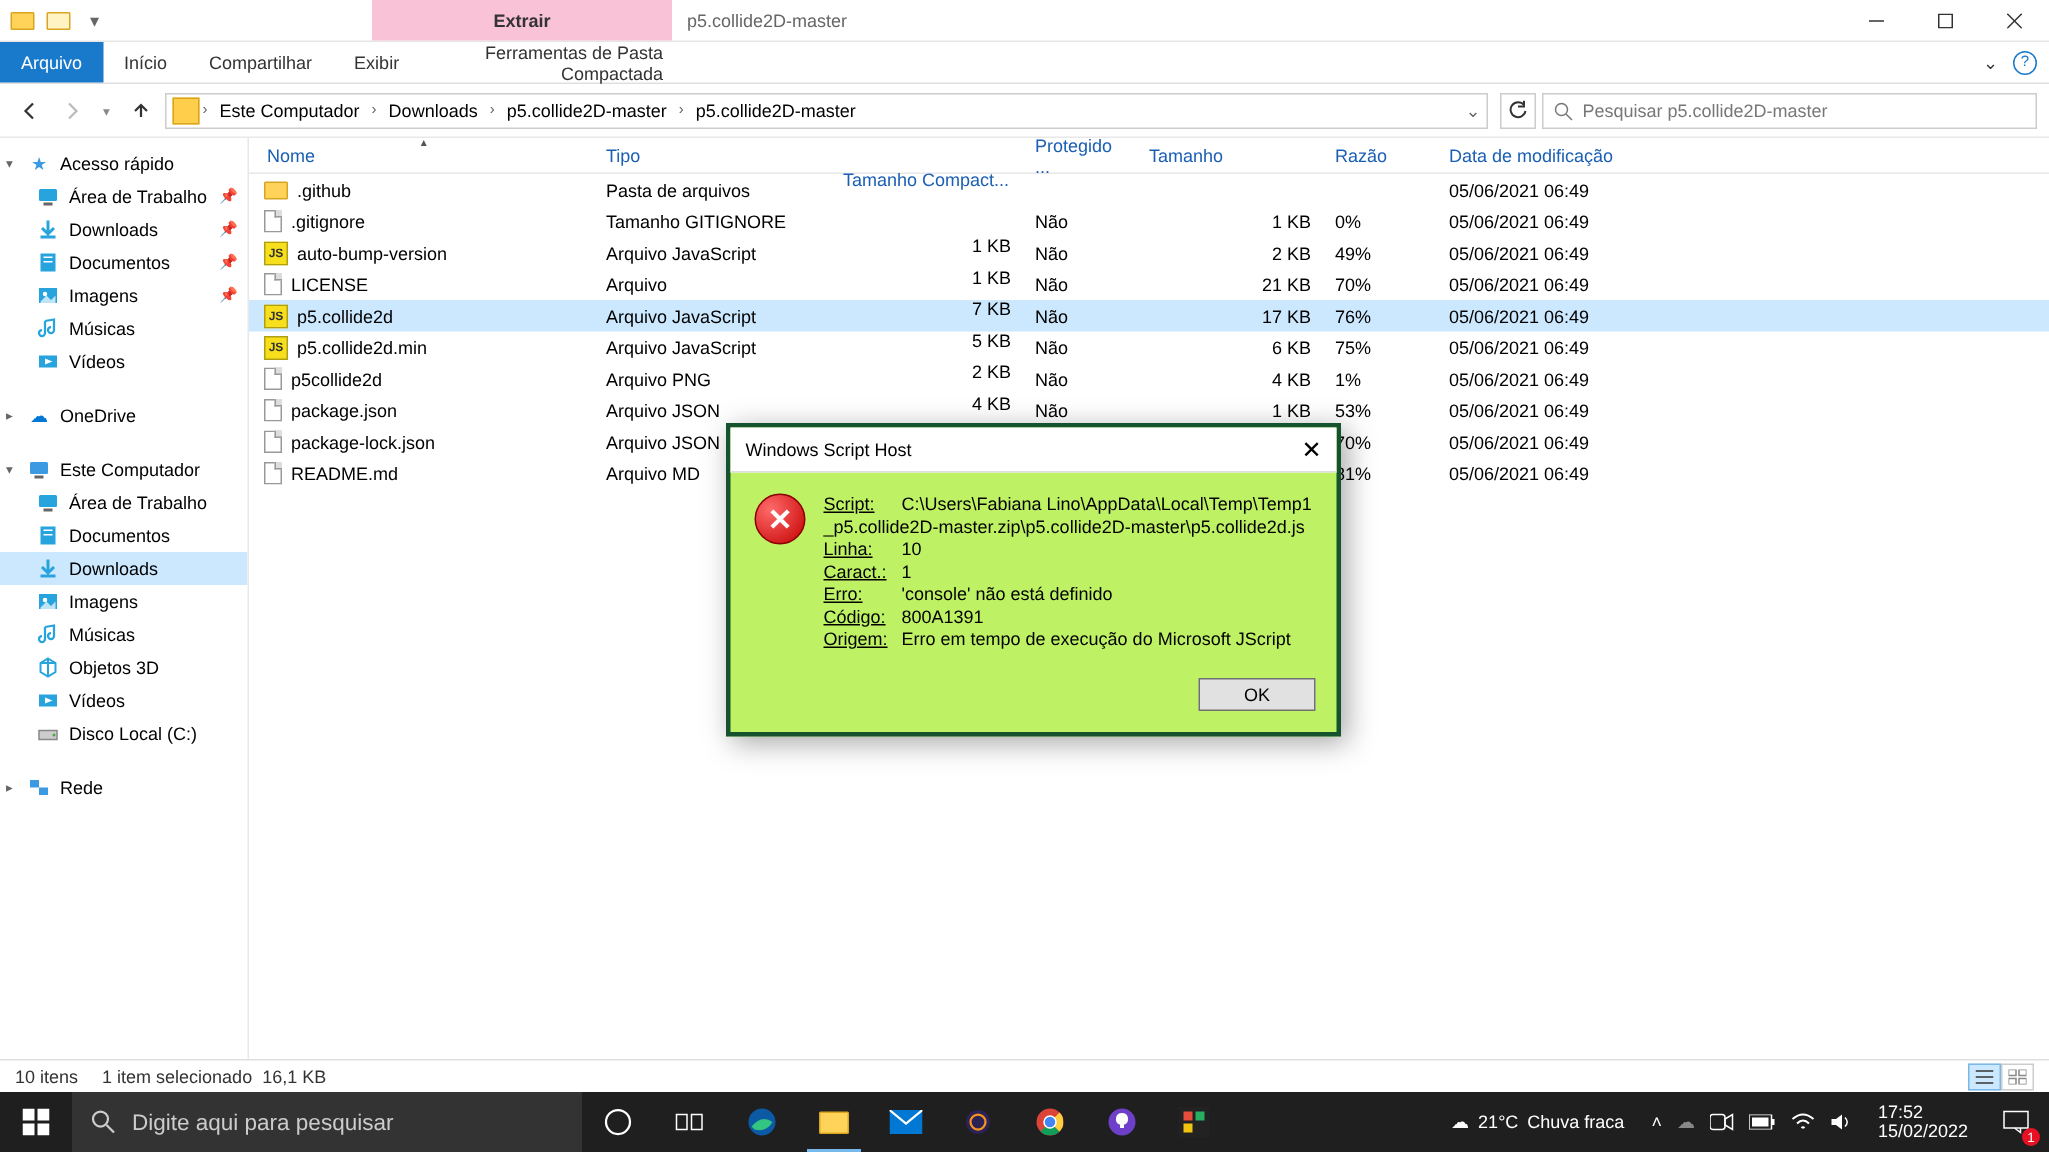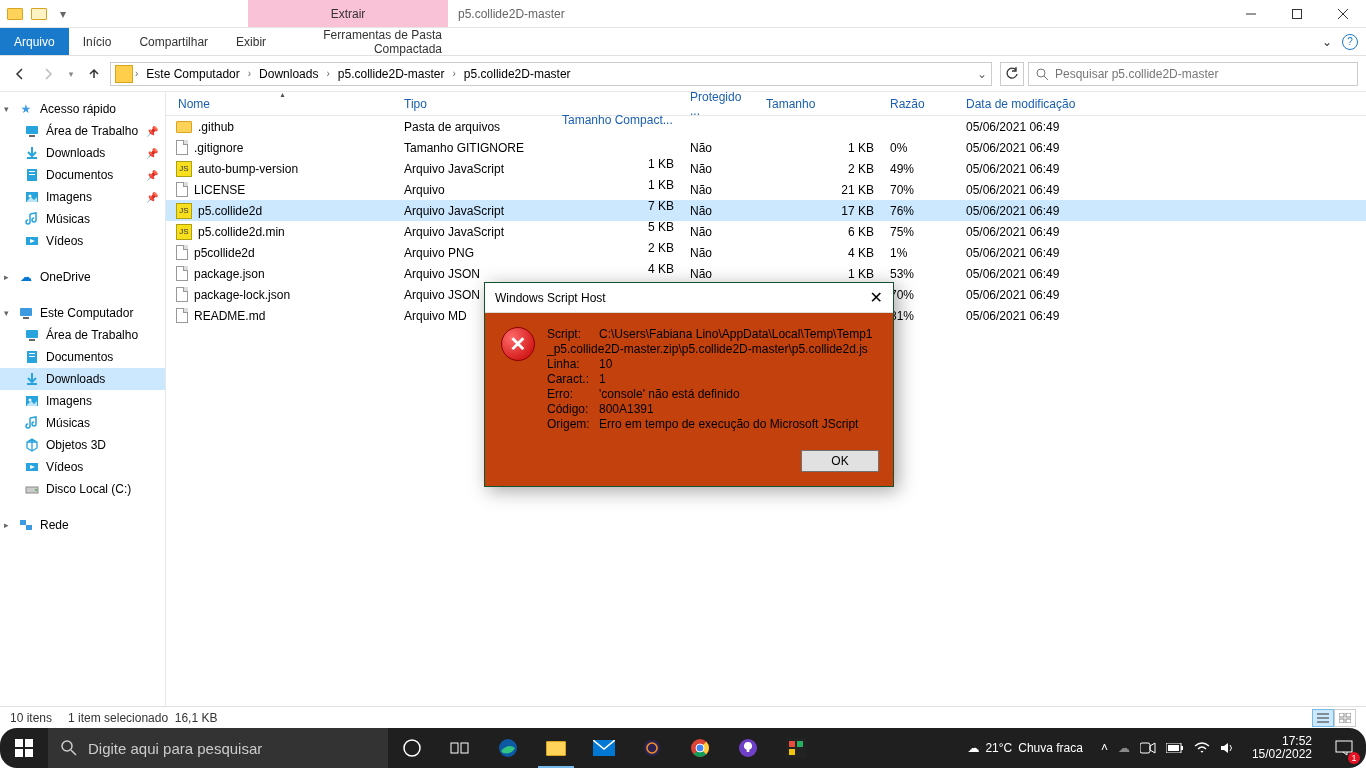--- a/index.html
+++ b/index.html
@@ -2,21 +2,21 @@
 <html><head>
 <meta charset="utf-8">
 <style>
 * { margin: 0; padding: 0; box-sizing: border-box; font-family: "Segoe UI", Tahoma, sans-serif; font-size: 12px; }
 html, body { width: 1366px; height: 768px; overflow: hidden; background: #fff; }
 
 
 .titlebar { height: 28px; background: #fff; display: flex; align-items: stretch; border-bottom: 1px solid #e5e5e5; }
 .titlebar .qat { display: flex; align-items: center; padding: 0 4px; gap: 2px; }
 .titlebar .qat-item { width: 22px; height: 22px; display: flex; align-items: center; justify-content: center; }
-.titlebar .context-tab { width: 200px; background: #f9c2d6; color: #333; display: flex; align-items: center; justify-content: center; margin-left: 170px; }
+.titlebar .context-tab { width: 200px; background: #f9c2d6; color: #333; display: flex; align-items: center; justify-content: center; margin-left: 170px; font-weight: bold; }
 .titlebar .win-title { flex: 1; display: flex; align-items: center; justify-content: flex-start; padding-left: 10px; color: #666; }
 .titlebar .win-controls { display: flex; }
 .titlebar .wc { width: 46px; display: flex; align-items: center; justify-content: center; color: #333; }
 
 
 .ribbon { height: 28px; background: #fff; display: flex; align-items: stretch; border-bottom: 1px solid #e0e0e0; }
 .ribbon .tab { padding: 0 14px; display: flex; align-items: center; color: #333; }
 .ribbon .tab.file { background: #1979ca; color: #fff; } 
 .ribbon .right { margin-left: auto; display: flex; align-items: center; padding-right: 8px; color: #333; gap: 10px; }
 
@@ -68,48 +68,48 @@
 .row .c-name { display:flex; align-items:center; gap:6px; padding-left:10px !important; }
 .row .c-csize, .row .c-size { text-align:right; }
 
 
 .status { height:22px; border-top:1px solid #e0e0e0; display:flex; align-items:center; padding:0 10px; gap:16px; color:#333; font-size:12px; }
 .status .view-toggle { margin-left:auto; display:flex; }
 .status .vt { width:22px; height:18px; border:1px solid #ccc; display:flex; align-items:center; justify-content:center; }
 .status .vt.active { background:#cce8ff; border-color:#7ab8e6; }
 
 
-.taskbar { height:40px; background:#1f1f1f; display:flex; align-items:center; color:#fff;border-radius:17px; }
+.taskbar { height:40px; background:#1f1f1f; display:flex; align-items:center; color:#fff; }
 .tb-start { width:48px; height:100%; display:flex; align-items:center; justify-content:center; }
 .tb-search { flex:0 0 340px; height:100%; background:#333; display:flex; align-items:center; padding:0 12px; gap:10px; color:#ccc; }
 .tb-icons { display:flex; height:100%; }
 .tb-ico { width:48px; height:100%; display:flex; align-items:center; justify-content:center; position:relative; }
 .tb-ico.active::after { content:""; position:absolute; bottom:0; left:6px; right:6px; height:2px; background:#76b9ed; }
 .tb-tray { margin-left:auto; display:flex; align-items:center; height:100%; }
 .tb-weather { display:flex; align-items:center; gap:6px; padding:0 10px; font-size:12px; }
 .tb-sys { display:flex; align-items:center; gap:10px; padding:0 8px; }
-.tb-clock { padding:0 10px; text-align:right; font-size:11px; line-height:13px; }
+.tb-clock { padding:0 10px; font-size:11px; line-height:13px; }
 .tb-notif { width:44px; display:flex; align-items:center; justify-content:center; }
 
 
-.dialog { position:absolute; left:484px; top:282px; width:410px; background:#c2410c; border:1px solid #14532d; box-shadow: 4px 4px 18px rgba(0,0,0,.35); }
+.dialog { position:absolute; left:484px; top:282px; width:410px; background:#bef264; border:3px solid #14532d; box-shadow: 4px 4px 18px rgba(0,0,0,.35); }
 .dlg-title { height:30px; background:#fff; display:flex; align-items:center; padding:0 10px; border-bottom:1px solid #ddd; }
 .dlg-title .close { margin-left:auto; font-size:16px; }
 .dlg-body { padding:14px 16px 10px 16px; display:flex; gap:12px; }
 .dlg-icon { width:34px; height:34px; border-radius:50%; background:radial-gradient(circle at 30% 30%, #ff6a6a, #c40000); display:flex; align-items:center; justify-content:center; color:#fff; font-weight:bold; font-size:20px; flex-shrink:0; border:1px solid #8a0000; }
 .dlg-text { font-size:11px; line-height:15px; }
-.dlg-text .lbl { display:inline-block; width:52px; }
+.dlg-text .lbl { display:inline-block; width:52px;text-decoration:underline; }
 .dlg-buttons { padding: 8px 14px 14px; display:flex; justify-content:flex-end; }
 .dlg-buttons button { width:78px; height:22px; background:#e1e1e1; border:1px solid #707070; font-size:12px; }
 
 
 .ic-folder { width:16px; height:12px; background:#ffd35a; border:1px solid #d9a520; border-radius:1px; display:inline-block; }
 .ic-file { width:12px; height:15px; background:#fff; border:1px solid #999; display:inline-block; position:relative; }
 .ic-file::after { content:""; position:absolute; right:-1px; top:-1px; width:4px; height:4px; background:#ddd; border-left:1px solid #999; border-bottom:1px solid #999; }
-.ic-js { width:16px; height:16px; background:#f7df1e; border:1px solid #b0a010; display:inline-flex; align-items:center; justify-content:center; font-size:8px; font-weight:normal; color:#333; }
+.ic-js { width:16px; height:16px; background:#f7df1e; border:1px solid #b0a010; display:inline-flex; align-items:center; justify-content:center; font-size:8px; font-weight:bold; color:#333; }
 
 svg { display:block; }
 </style>
 </head>
 <body>
 
 <div class="titlebar">
   <div class="qat">
     <div class="qat-item">
         <span class="ic-folder"></span>

